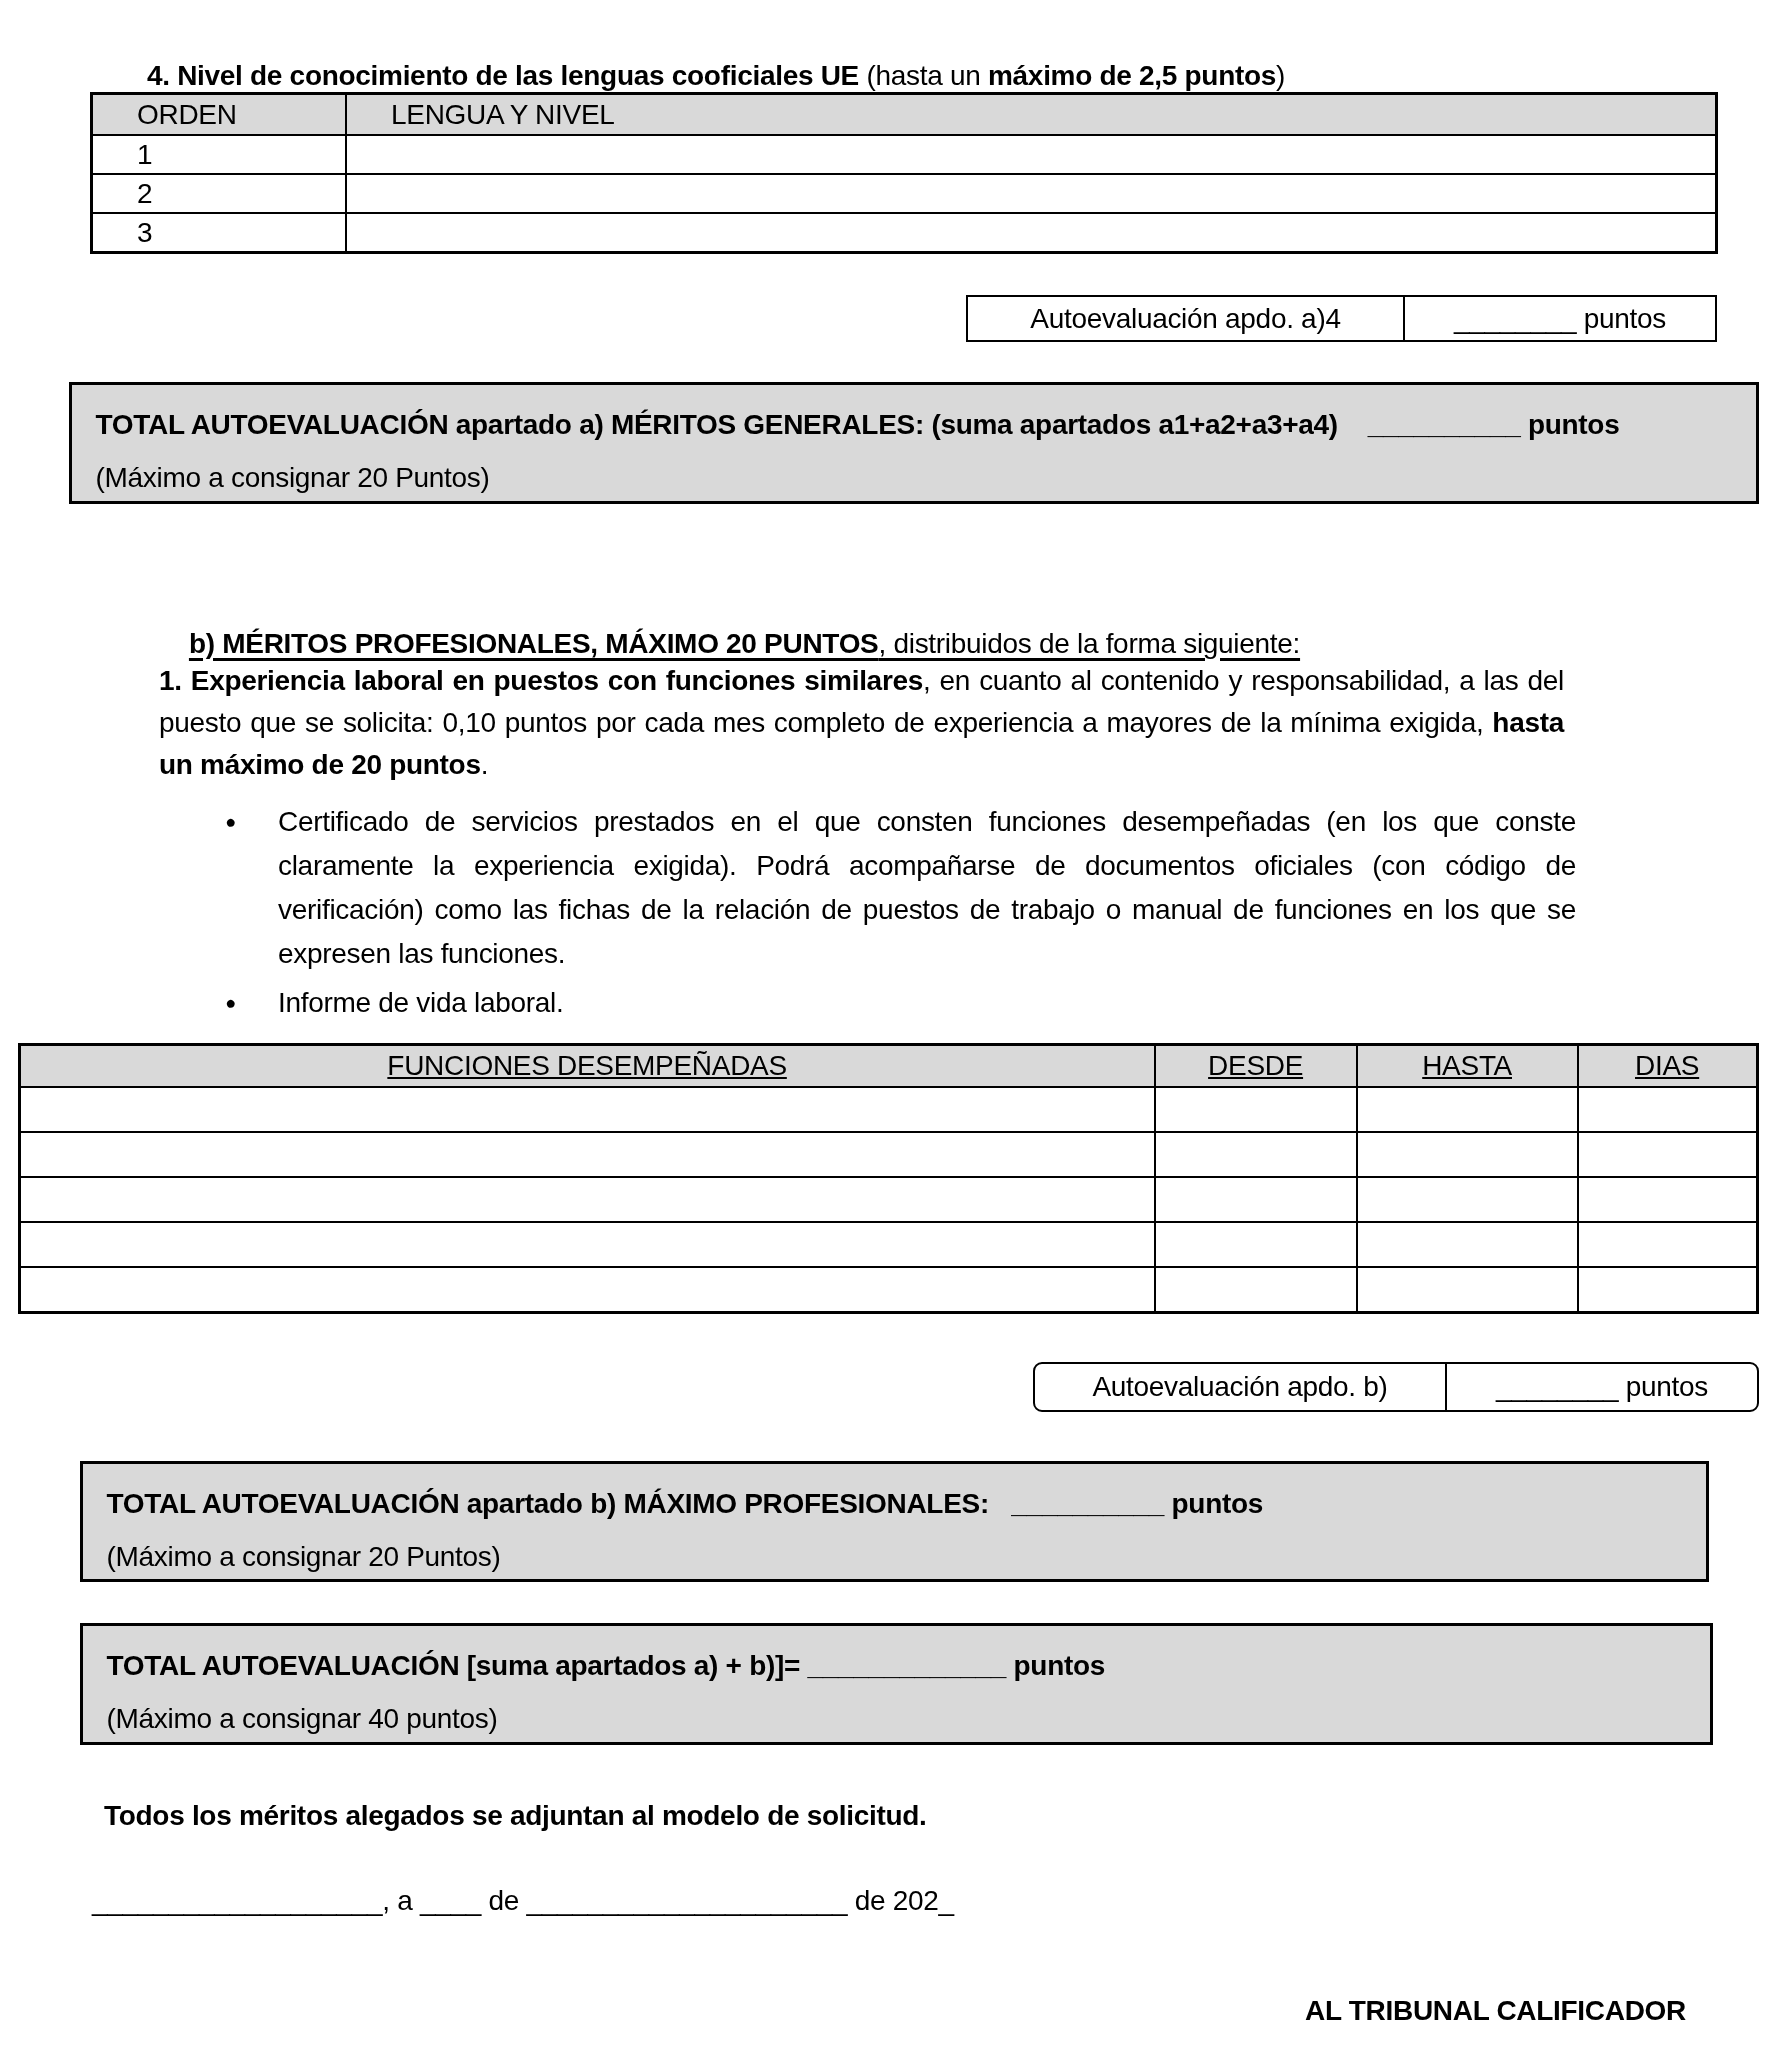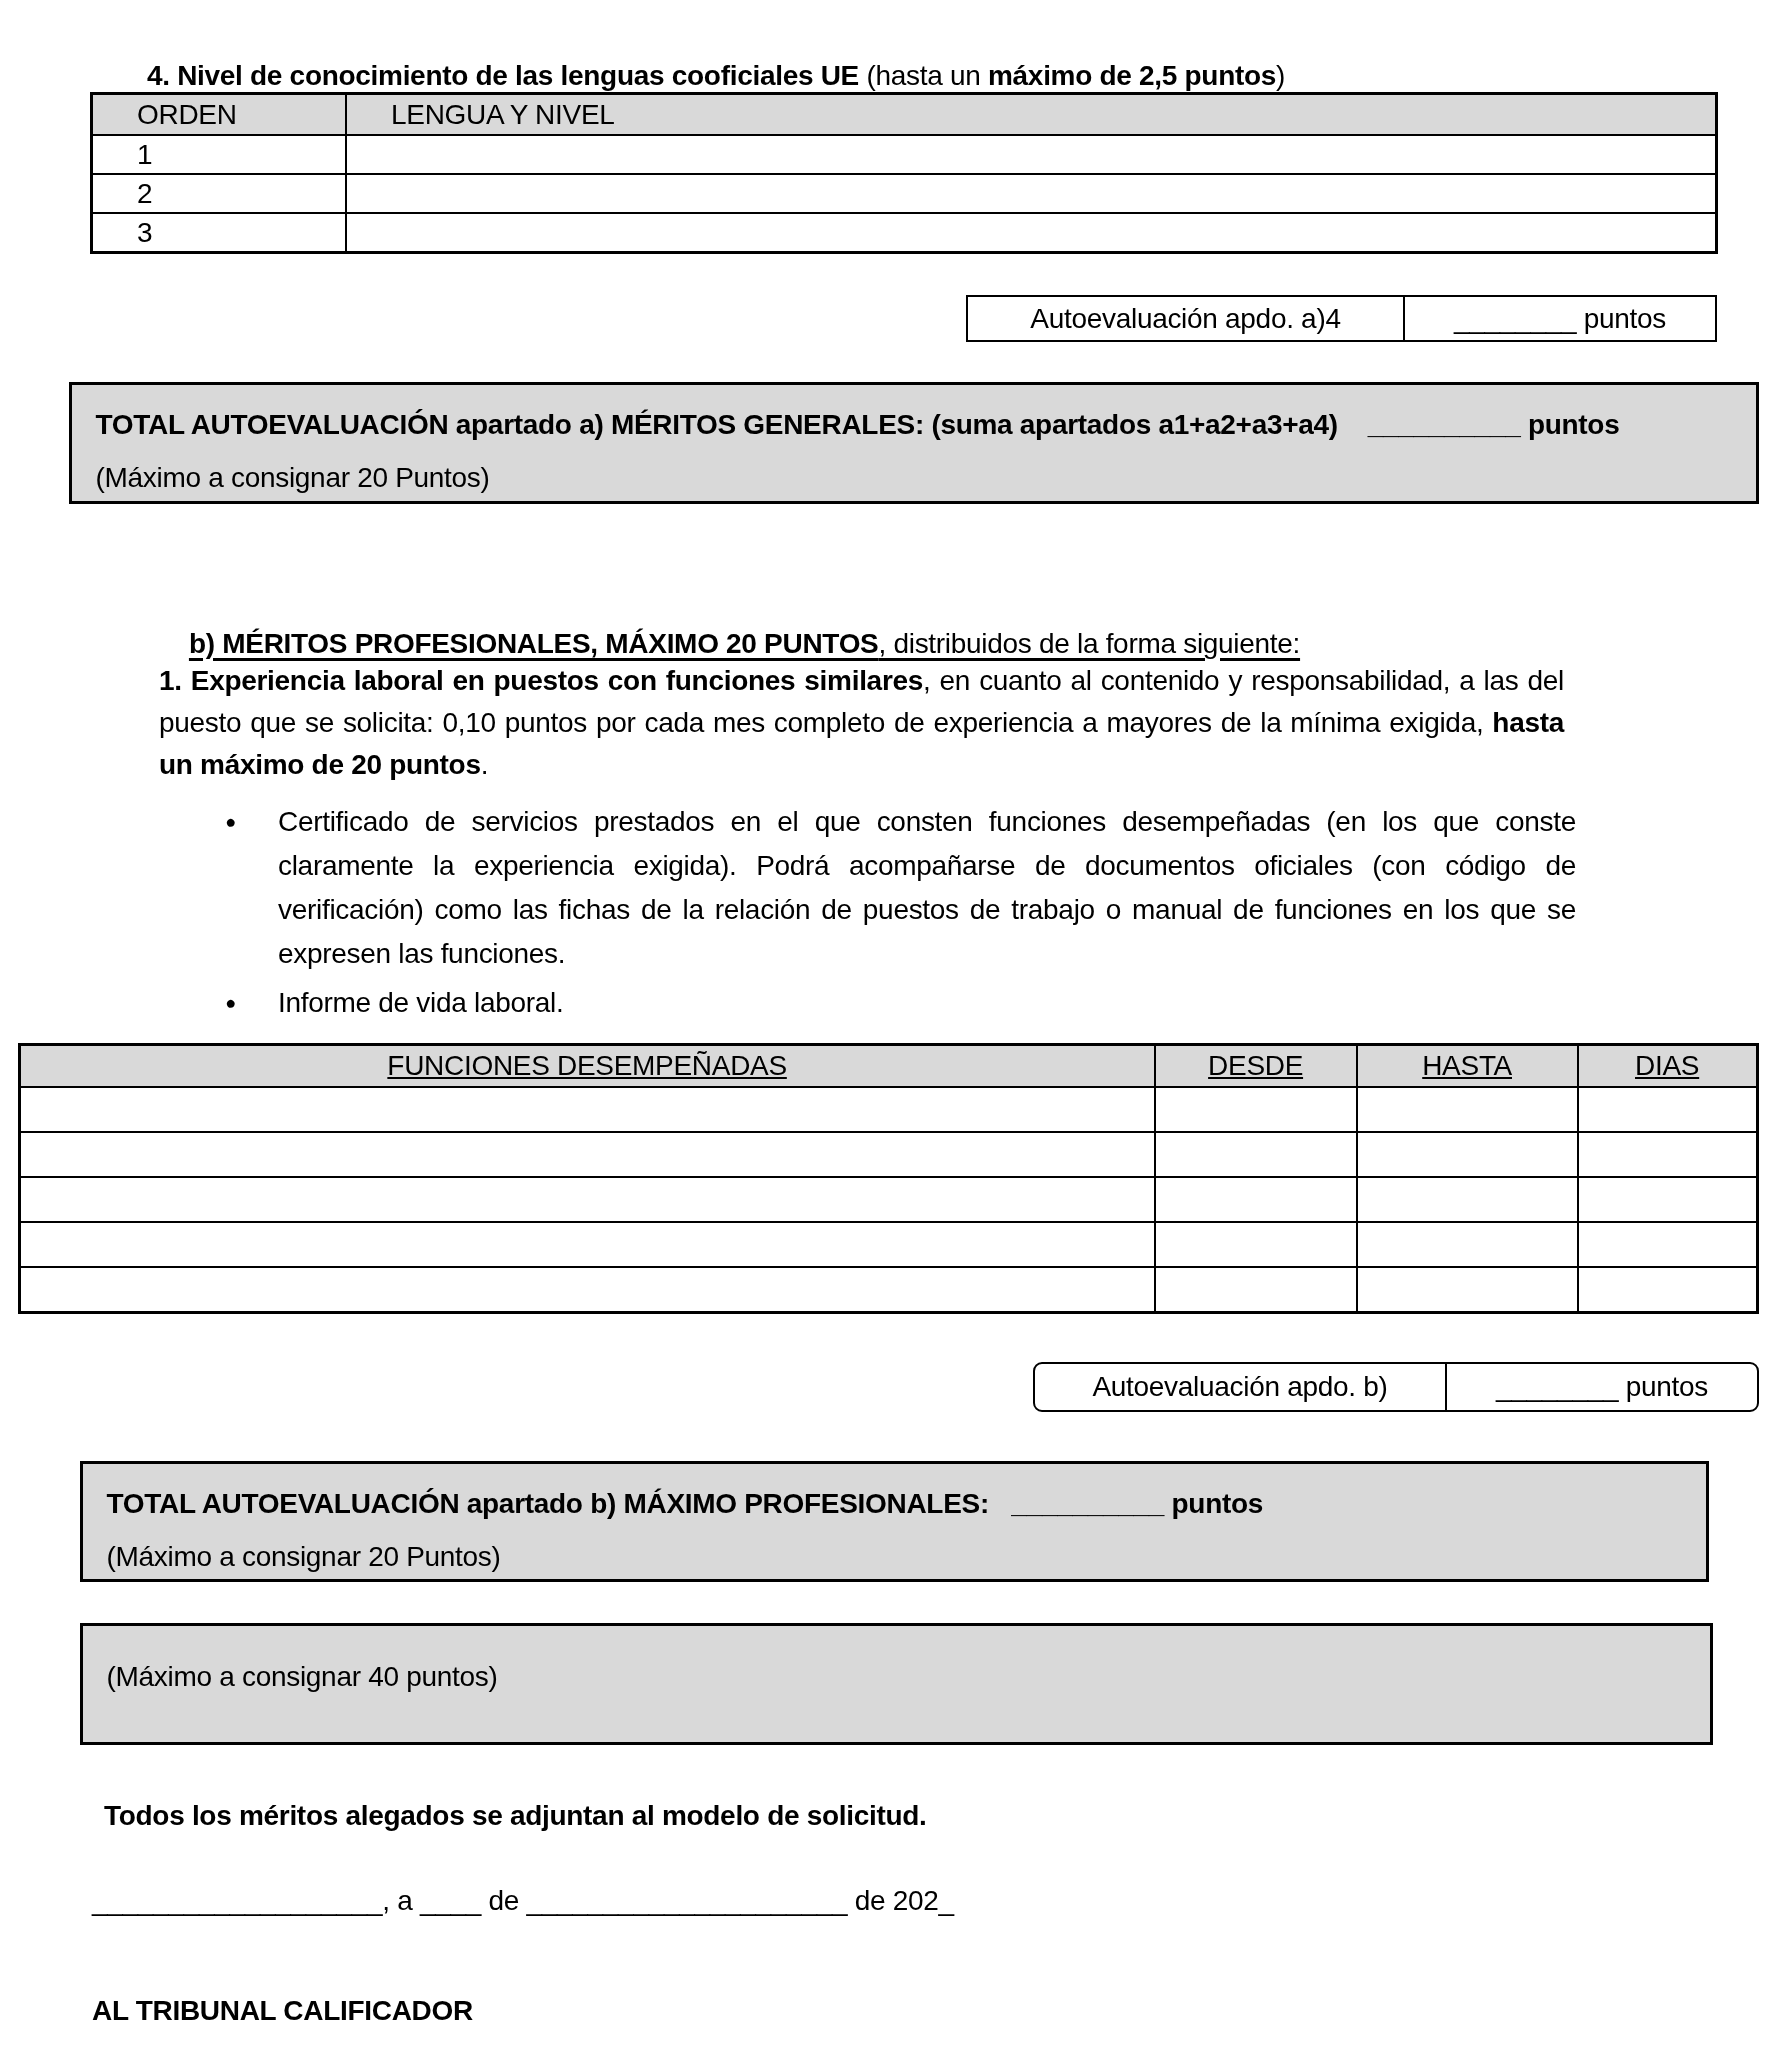--- a/index.html
+++ b/index.html
@@ -151,23 +151,24 @@
     <div class="vcell" style="width:410px;">Autoevaluación apdo. b)</div>
     <div class="vcell second">________ puntos</div>
   </div>
 
   <div class="graybox" style="left:80px; top:1461px; width:1629px; height:121px;">
     <div class="gb1">TOTAL AUTOEVALUACIÓN apartado b) MÁXIMO PROFESIONALES:   __________ puntos</div>
     <div class="gb2">(Máximo a consignar 20 Puntos)</div>
   </div>
 
   <div class="graybox" style="left:80px; top:1623px; width:1633px; height:122px;">
+    <div class="gb1">TOTAL AUTOEVALUACIÓN [suma apartados a) + b)]= _____________ puntos</div>
     <div class="gb2">(Máximo a consignar 40 puntos)</div>
   </div>
 
   <div class="abs footer-line bold" style="left:104px; top:1794px; width:1594px;">Todos los méritos alegados se adjuntan al modelo de solicitud.</div>
 
   <div class="abs footer-line" style="left:92px; top:1879px; width:1594px;">___________________, a ____ de _____________________ de 202_</div>
 
-  <div class="abs footer-line bold" style="left:92px; top:1989px; width:1594px;">AL TRIBUNAL CALIFICADOR</div>
+  <div class="abs footer-line bold" style="left:92px; top:1989px; width:1594px;text-align:right;">AL TRIBUNAL CALIFICADOR</div>
 
 </div>
 
 
 </body></html>

